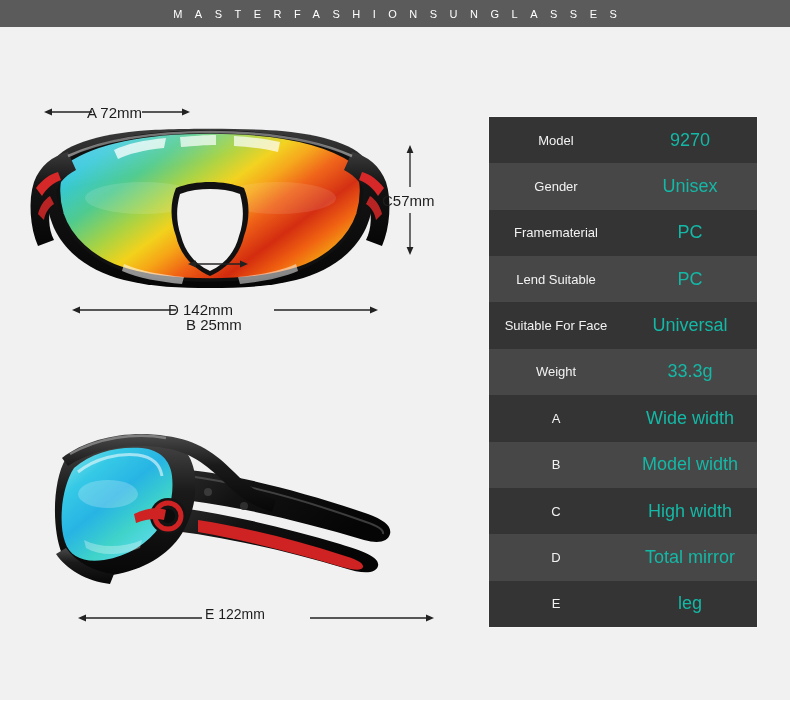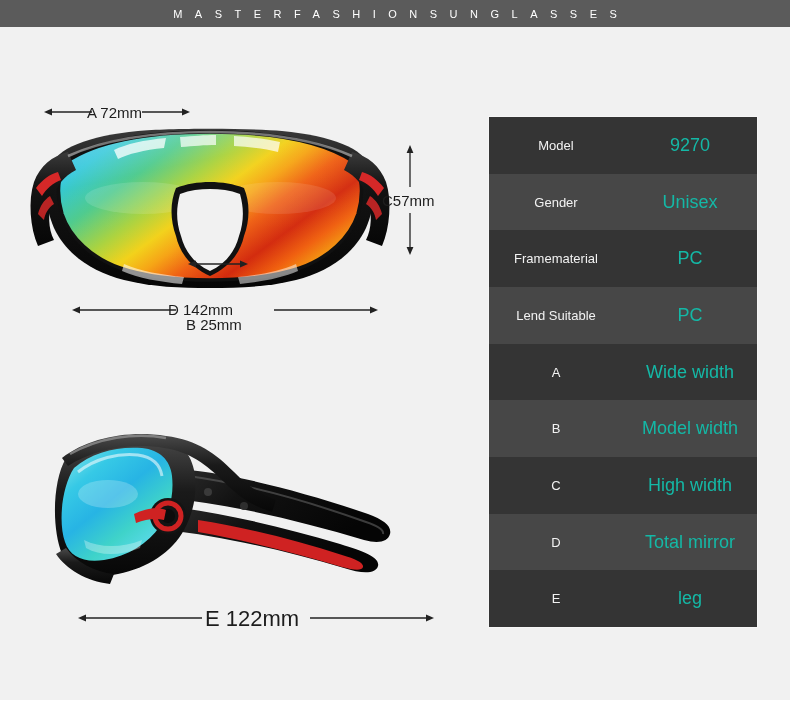--- a/index.html
+++ b/index.html
@@ -293,40 +293,48 @@
     <path d="M306 6 L298 2.6 L298 9.4 Z" fill="#222"></path>
   </svg>
   <div class="dim-label" style="left:168px; top:301px;">D 142mm</div>
 
   <svg class="dim-svg" style="left:78px; top:612px;" width="356" height="12">
     <line x1="4" y1="6" x2="124" y2="6" stroke="#222" stroke-width="1.3"></line>
     <path d="M0 6 L8 2.6 L8 9.4 Z" fill="#222"></path>
     <line x1="232" y1="6" x2="352" y2="6" stroke="#222" stroke-width="1.3"></line>
     <path d="M356 6 L348 2.6 L348 9.4 Z" fill="#222"></path>
   </svg>
-  <div class="dim-label" style="left:205px; top:606px; font-size:22px;">E 122mm</div>
+  <div class="dim-label" style="left:205px; top:606px; font-size:14px;">E 122mm</div>
 
   <div id="spec-table">
     <div class="spec-row odd">
       <span class="spec-key">Model</span>
       <span class="spec-val">9270</span>
     </div>
     <div class="spec-row even">
       <span class="spec-key">Gender</span>
       <span class="spec-val">Unisex</span>
     </div>
     <div class="spec-row odd">
       <span class="spec-key">Framematerial</span>
       <span class="spec-val">PC</span>
     </div>
     <div class="spec-row even">
       <span class="spec-key">Lend Suitable</span>
       <span class="spec-val">PC</span>
     </div>
     <div class="spec-row odd">
+      <span class="spec-key">Suitable For Face</span>
+      <span class="spec-val">Universal</span>
+    </div>
+    <div class="spec-row even">
+      <span class="spec-key">Weight</span>
+      <span class="spec-val">33.3g</span>
+    </div>
+    <div class="spec-row odd">
       <span class="spec-key">A</span>
       <span class="spec-val">Wide width</span>
     </div>
     <div class="spec-row even">
       <span class="spec-key">B</span>
       <span class="spec-val">Model width</span>
     </div>
     <div class="spec-row odd">
       <span class="spec-key">C</span>
       <span class="spec-val">High width</span>

